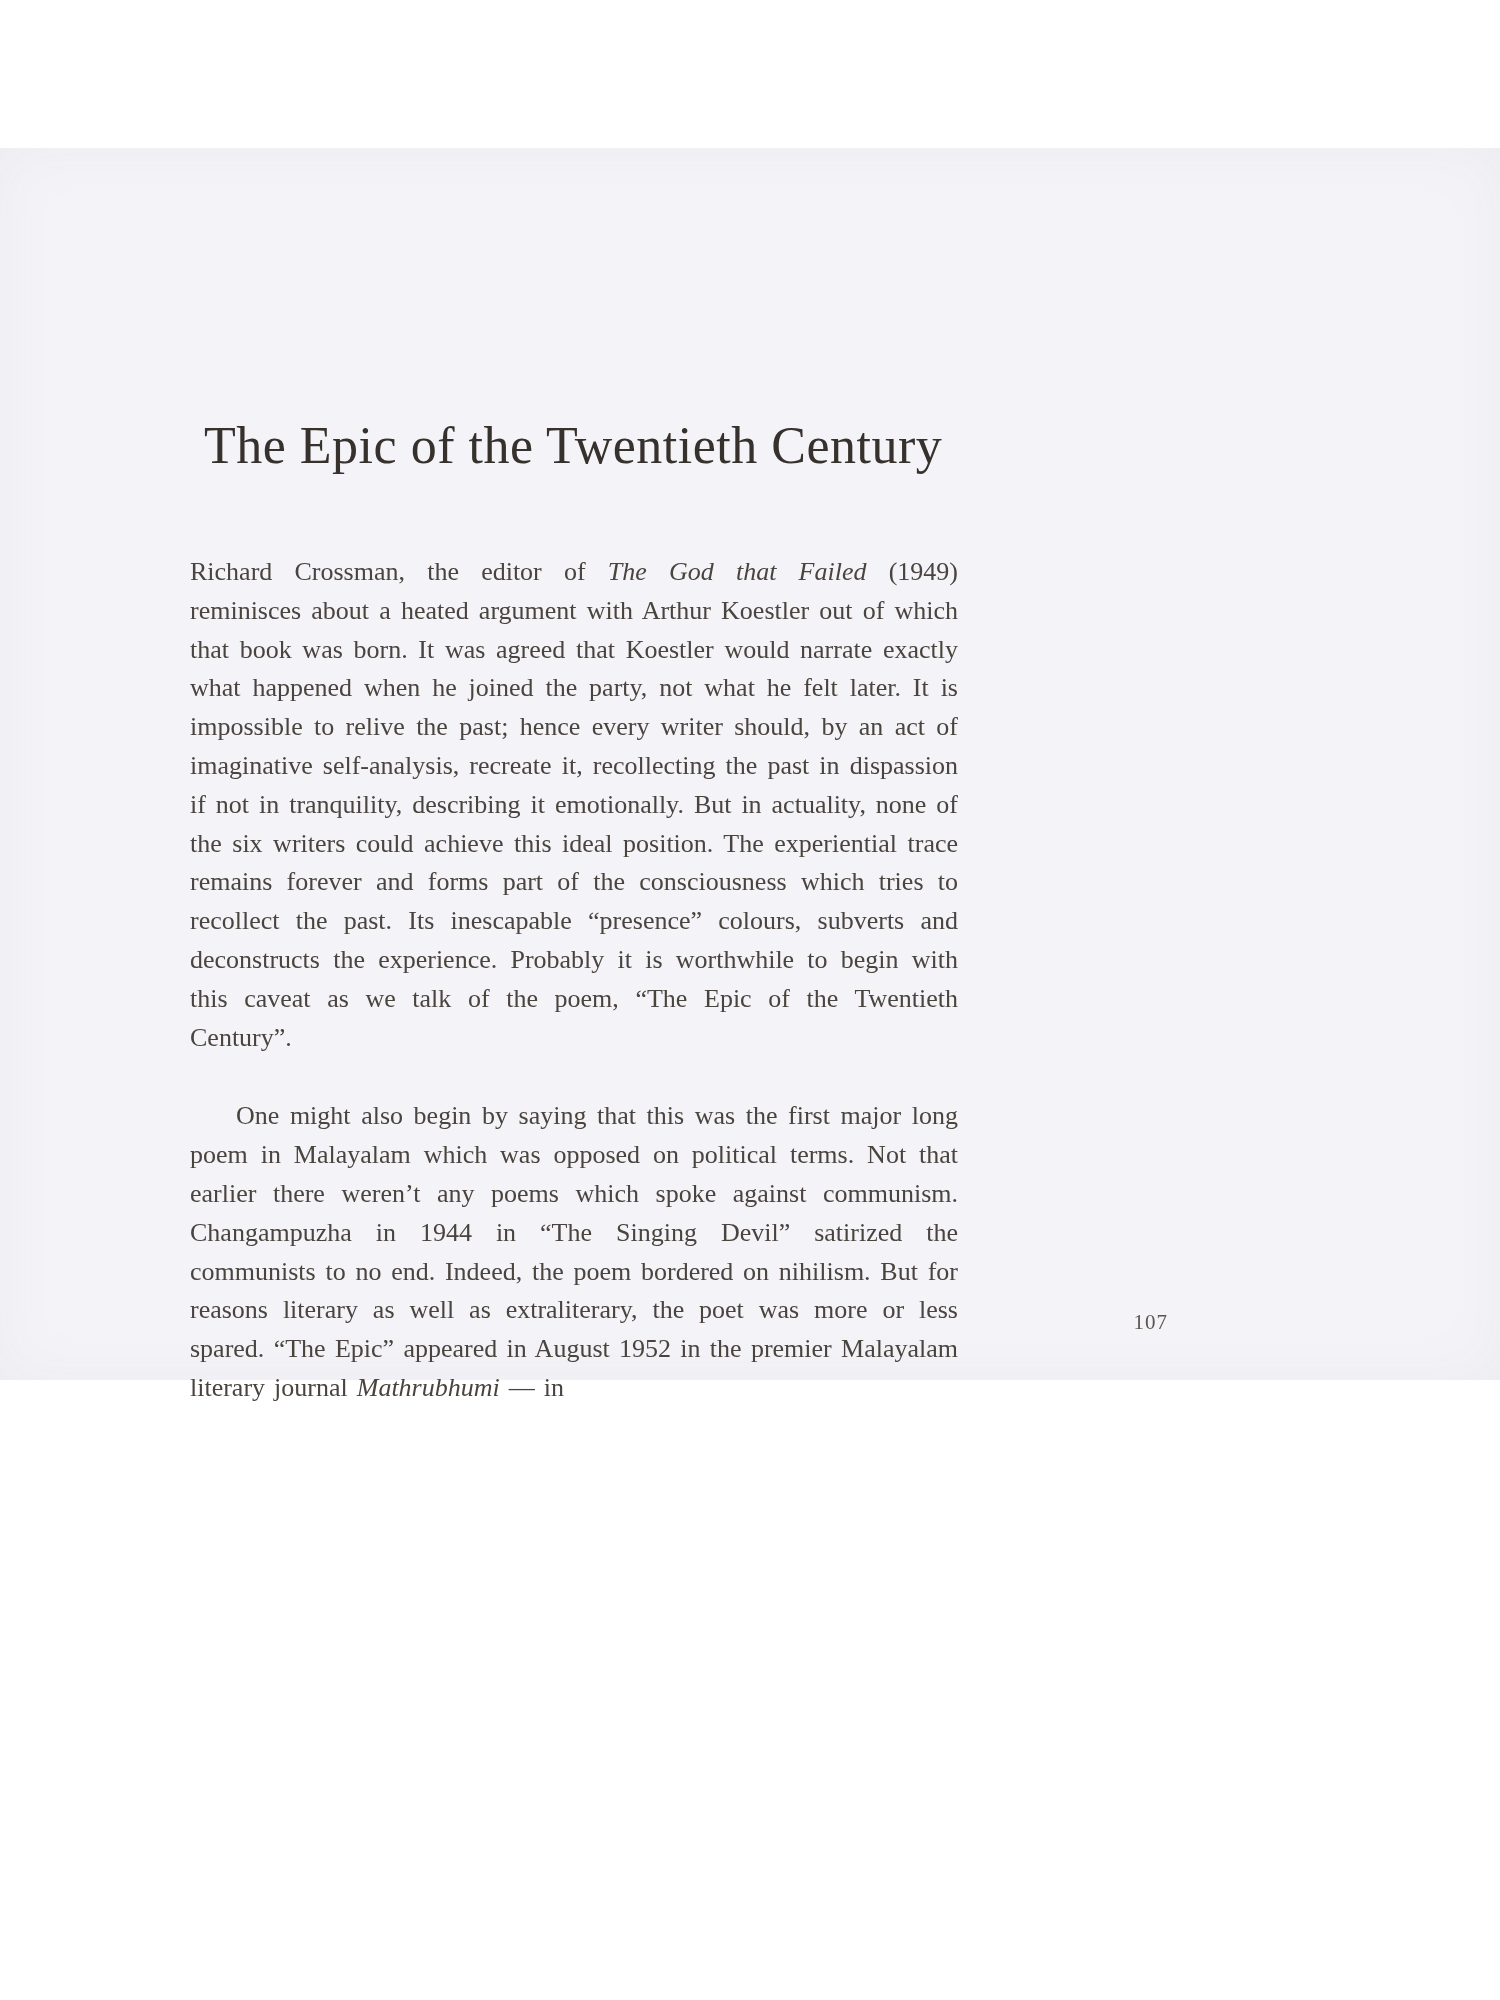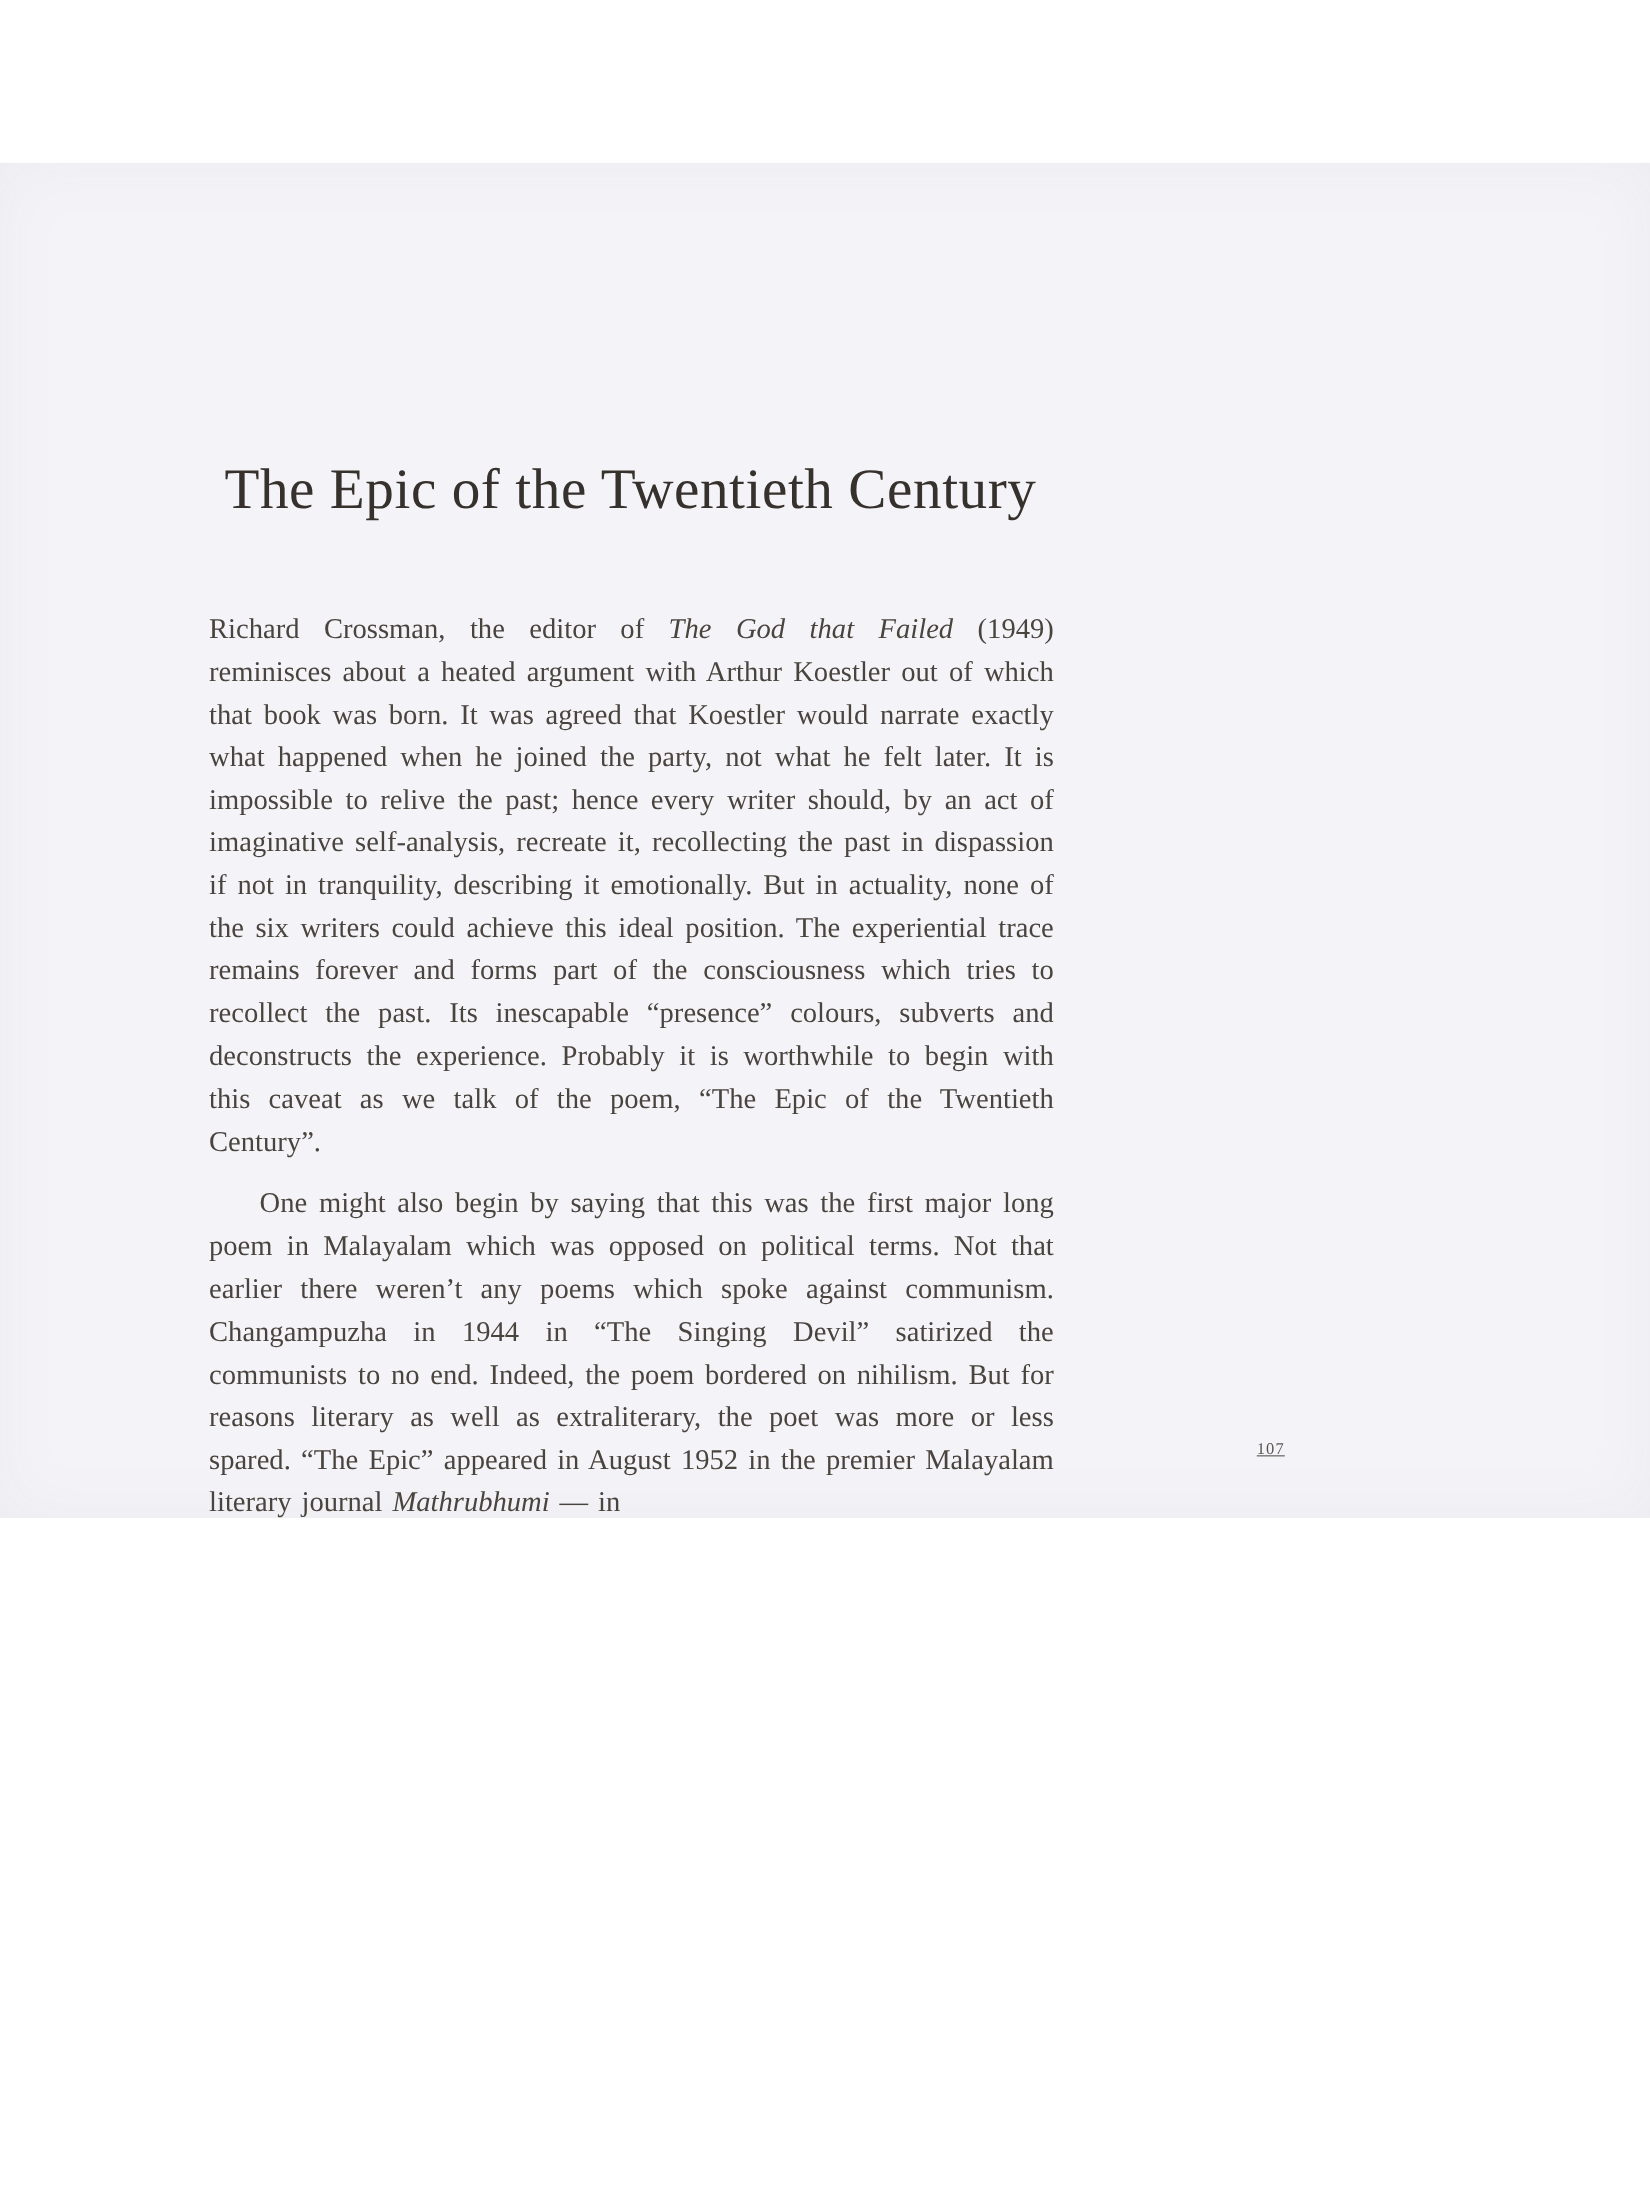--- a/index.html
+++ b/index.html
@@ -54,42 +54,41 @@
     top: 405px;
     width: 768px;
     font-size: 26px;
     line-height: 38.8px;
     color: #4a443f;
     text-align: justify;
     word-spacing: 2.5px;
   }
 
   .body-copy p + p {
-    margin-top: 18px;
+    margin-top: 40px;
   }
 
   .body-copy p.indent-first {
     text-indent: 46px;
   }
 
   .italic {
     font-style: italic;
   }
 
   .page-number {
     position: absolute;
     left: 1108px;
     top: 1162px;
     width: 60px;
     text-align: right;
-    font-size: 15px;
+    font-size: 21px;
     letter-spacing: 1px;
     color: #5a554f;
     font-family: "Liberation Serif", serif;
-    text-decoration: underline;
   }
 </style>
 </head>
 <body>
 
 <div class="canvas">
   <div class="page">
 
     <div class="text-block">
 

